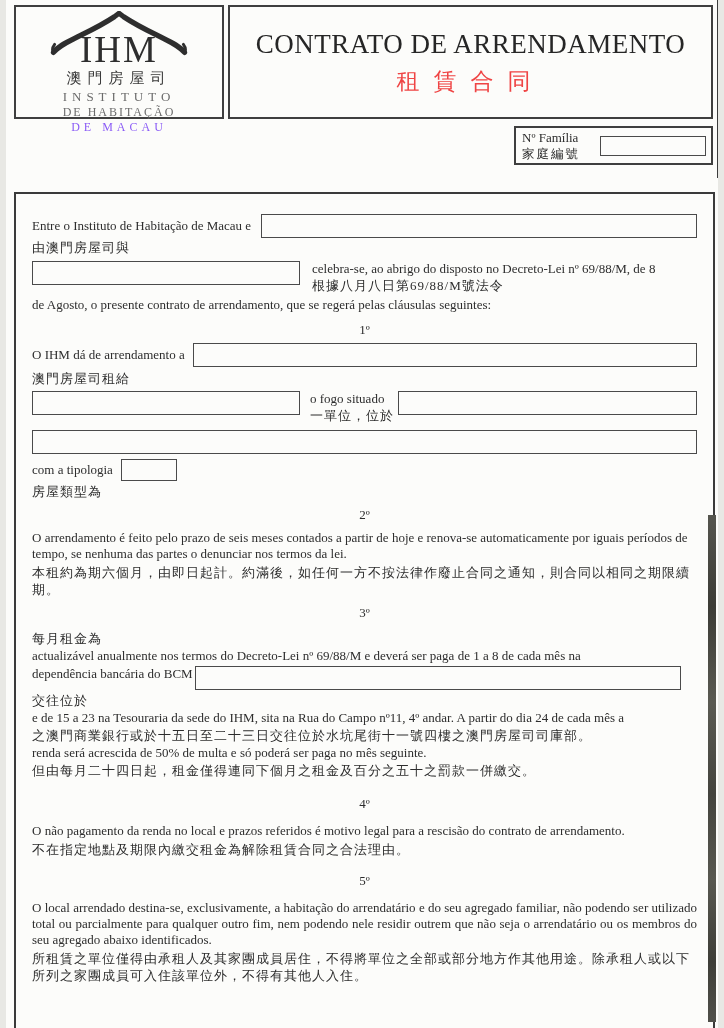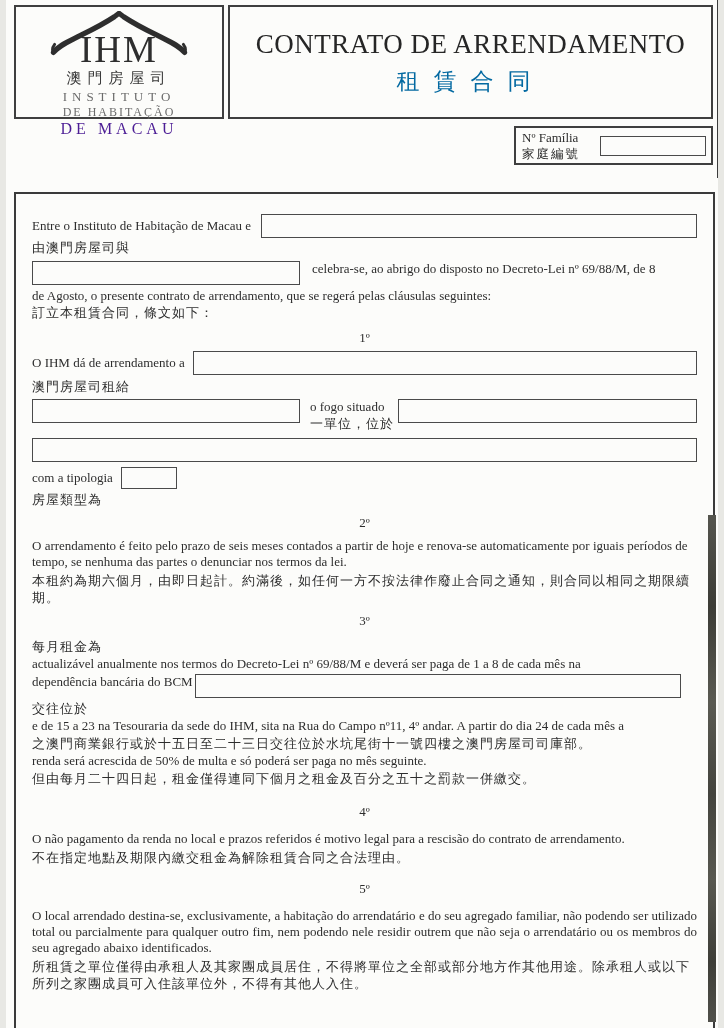--- a/index.html
+++ b/index.html
@@ -16,27 +16,27 @@
     border:2px solid #3f3f3f; box-sizing:border-box; text-align:center;
   }
   .roof { position:absolute; left:50%; top:4px; transform:translateX(-50%); }
   .ihm {
     margin-top:26px; font-size:37px; line-height:34px; letter-spacing:2px;
     color:#2e2e2e; font-family:"Liberation Serif", serif;
   }
   .logo-zh { font-size:15px; letter-spacing:6px; margin-top:2px; color:#3a3a3a; }
   .logo-l1 { font-size:13px; letter-spacing:5px; margin-top:1px; color:#6b6b6b; }
   .logo-l2 { font-size:12px; letter-spacing:2px; color:#6b6b6b; }
-  .logo-l3 { font-size:16px; letter-spacing:4px; color:#4c1d95; }
+  .logo-l3 { font-size:12px; letter-spacing:4px; color:#8b5cf6; }
   .title-box {
     position:absolute; left:222px; top:5px; width:485px; height:114px;
     border:2px solid #3f3f3f; box-sizing:border-box; text-align:center;
   }
   .title-pt { margin-top:22px; font-size:27px; letter-spacing:0.5px; color:#262626; }
-  .title-zh { margin-top:6px; font-size:23px; letter-spacing:14px; color:#0369a1; }
+  .title-zh { margin-top:6px; font-size:23px; letter-spacing:14px; color:#ef4444; }
   .page-edge { position:absolute; left:711px; top:0; width:2px; height:178px; background:#3c3c3c; }
   .familia-box {
     position:absolute; left:508px; top:126px; width:199px; height:39px;
     border:2px solid #3f3f3f; box-sizing:border-box;
   }
   .familia-labels { position:absolute; left:6px; top:2px; font-size:13px; line-height:16px; }
   .familia-labels .zhl { letter-spacing:2px; font-size:12.5px; }
   .familia-input {
     position:absolute; right:5px; top:8px; width:106px; height:20px;
     border:1.5px solid #4a4a4a; background:transparent; box-sizing:border-box;
@@ -100,24 +100,24 @@
     <div class="row" style="margin-top:20px; align-items:center;">
       <span class="pt">Entre o Instituto de Habitação de Macau e</span>
       <input class="fld grow" style="margin-left: 10px;" type="text">
     </div>
     <div class="zh" style="margin-top:1px;">由澳門房屋司與</div>
 
     <div class="row" style="margin-top:5px;">
       <input class="fld" style="width: 268px;" type="text">
       <div style="margin-left:12px;">
         <div class="pt">celebra-se, ao abrigo do disposto no Decreto-Lei nº 69/88/M, de 8</div>
+        <div class="zh">根據八月八日第69/88/M號法令</div>
       </div>
     </div>
     <div class="pt" style="margin-top:3px;">de Agosto, o presente contrato de arrendamento, que se regerá pelas cláusulas seguintes:</div>
-    <div class="zh">訂立本租賃合同，條文如下：</div>
 
     <div class="num" style="margin:10px 0 6px;">1º</div>
 
     <div class="row" style="align-items:center;">
       <span class="pt">O IHM dá de arrendamento a</span>
       <input class="fld grow" style="margin-left: 8px;" type="text">
     </div>
     <div class="zh" style="margin-top:3px;">澳門房屋司租給</div>
 
     <div class="row" style="margin-top:4px;">

